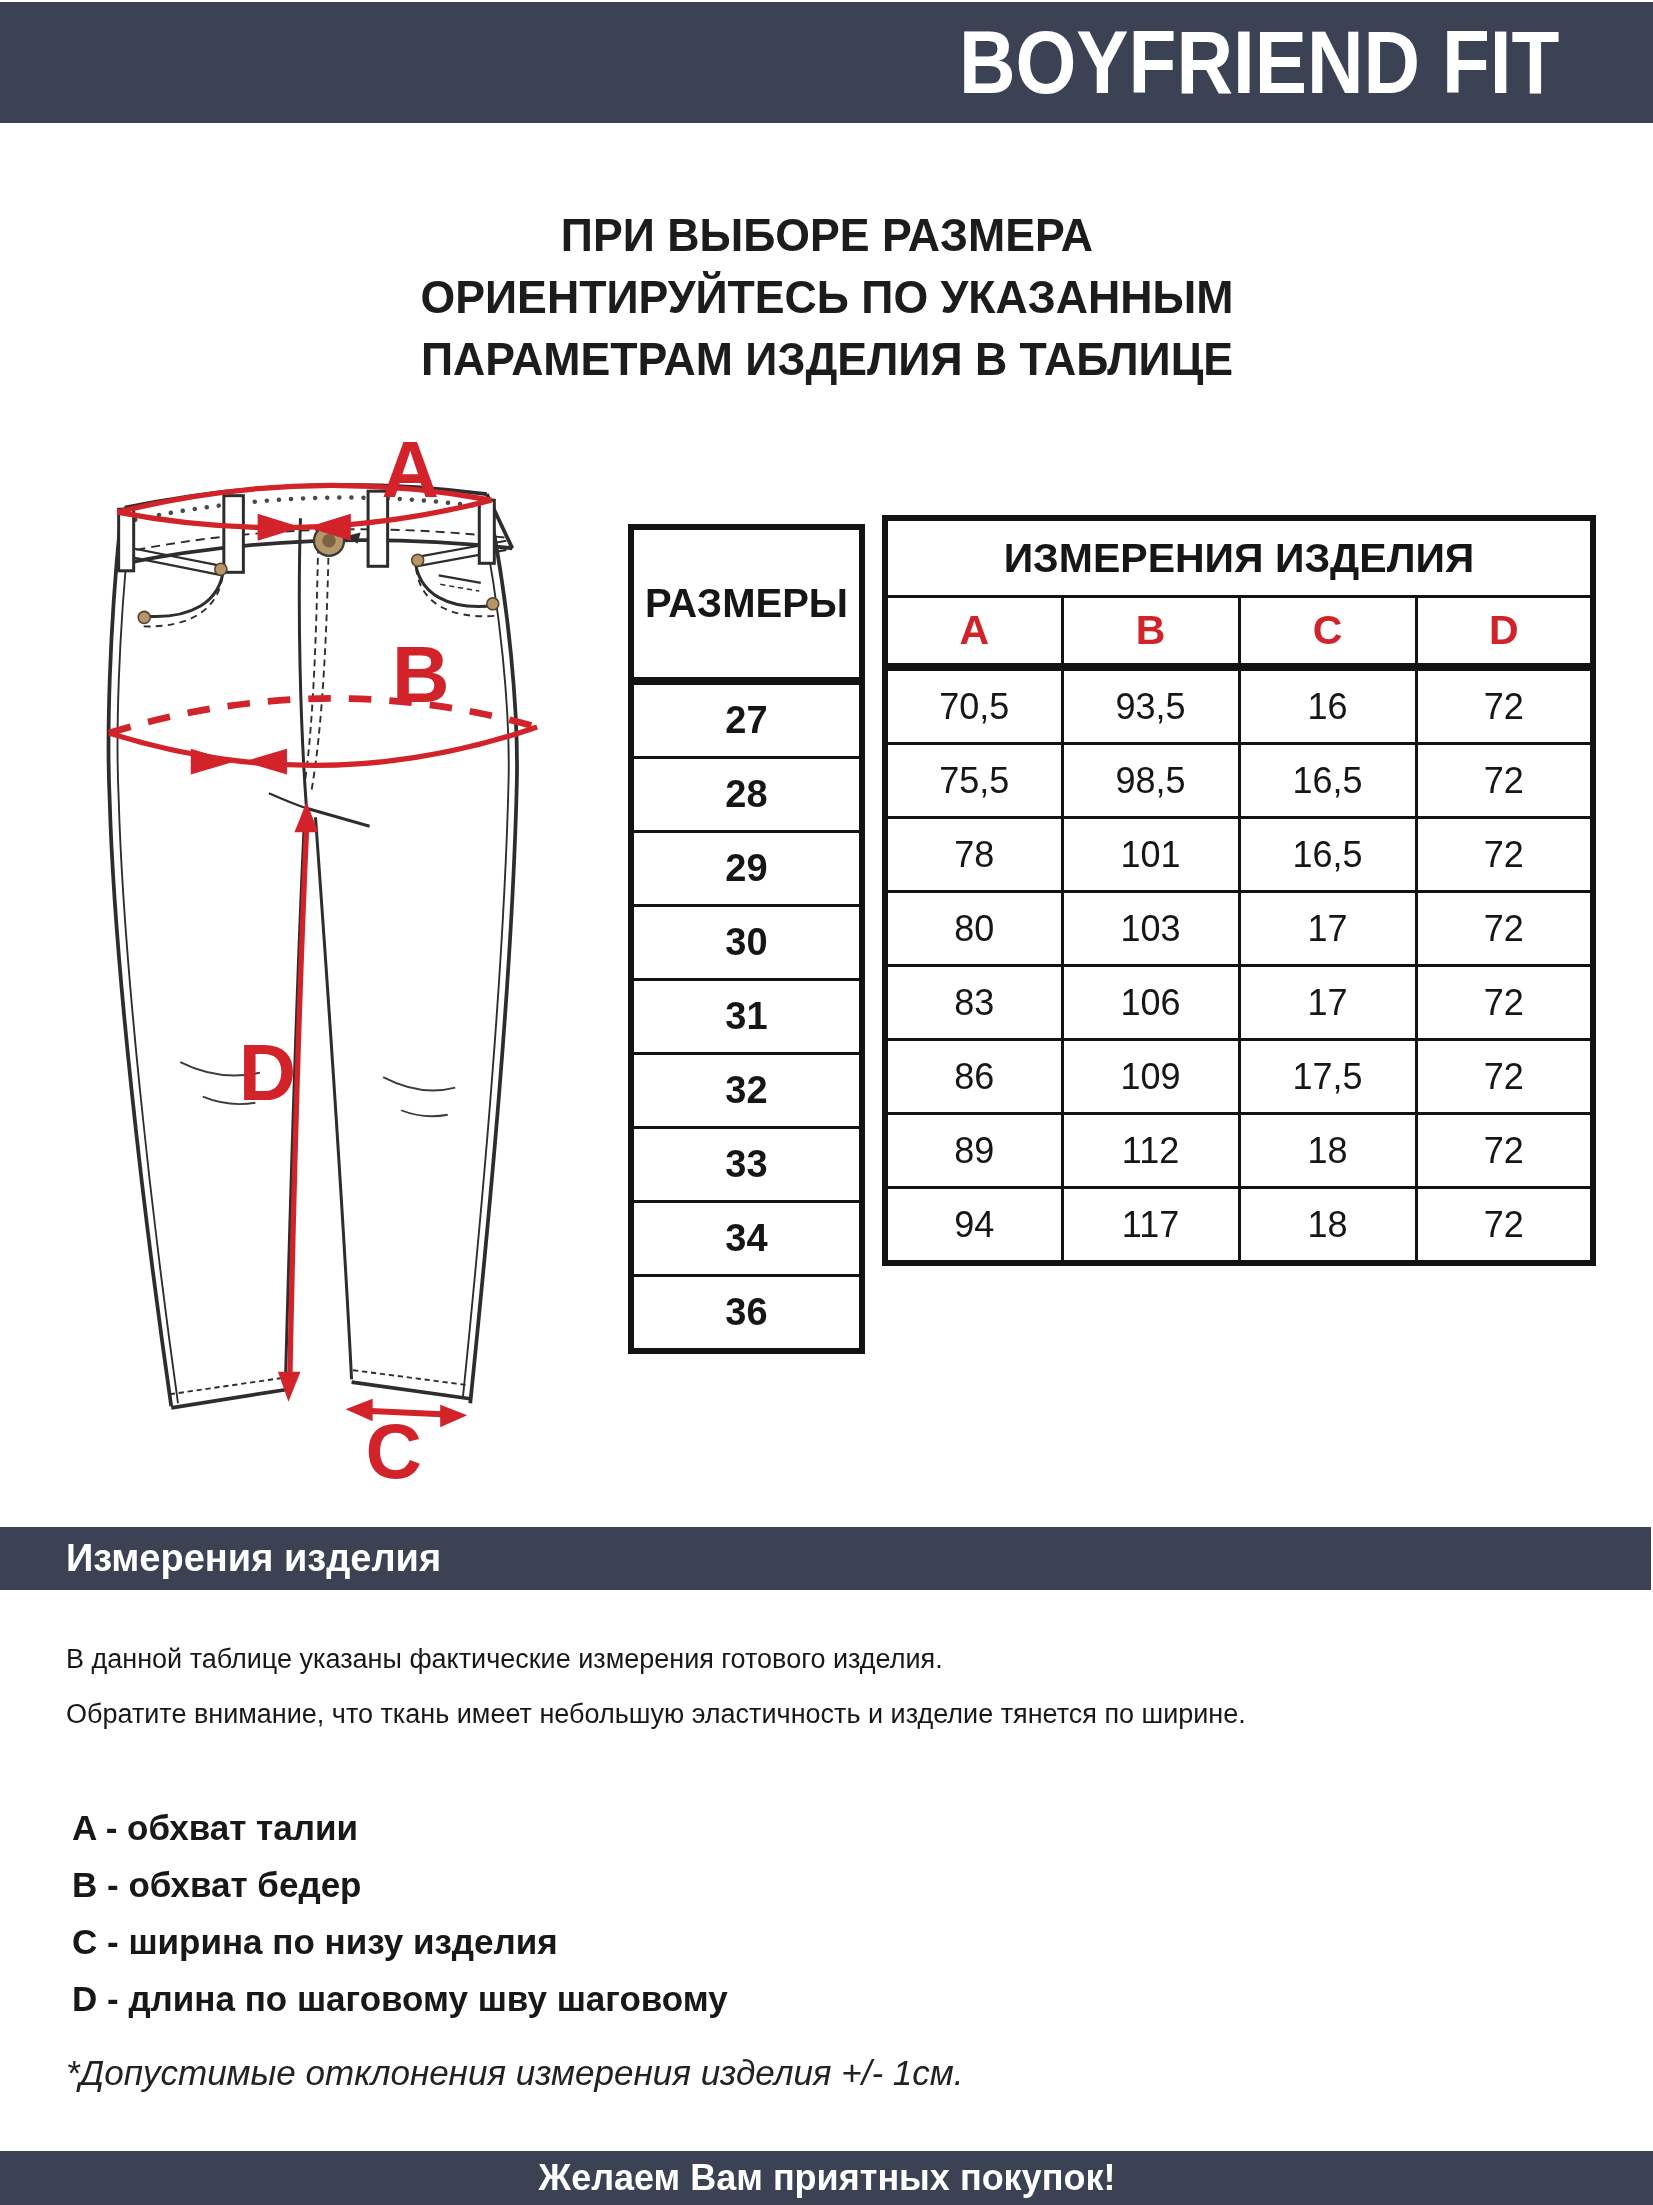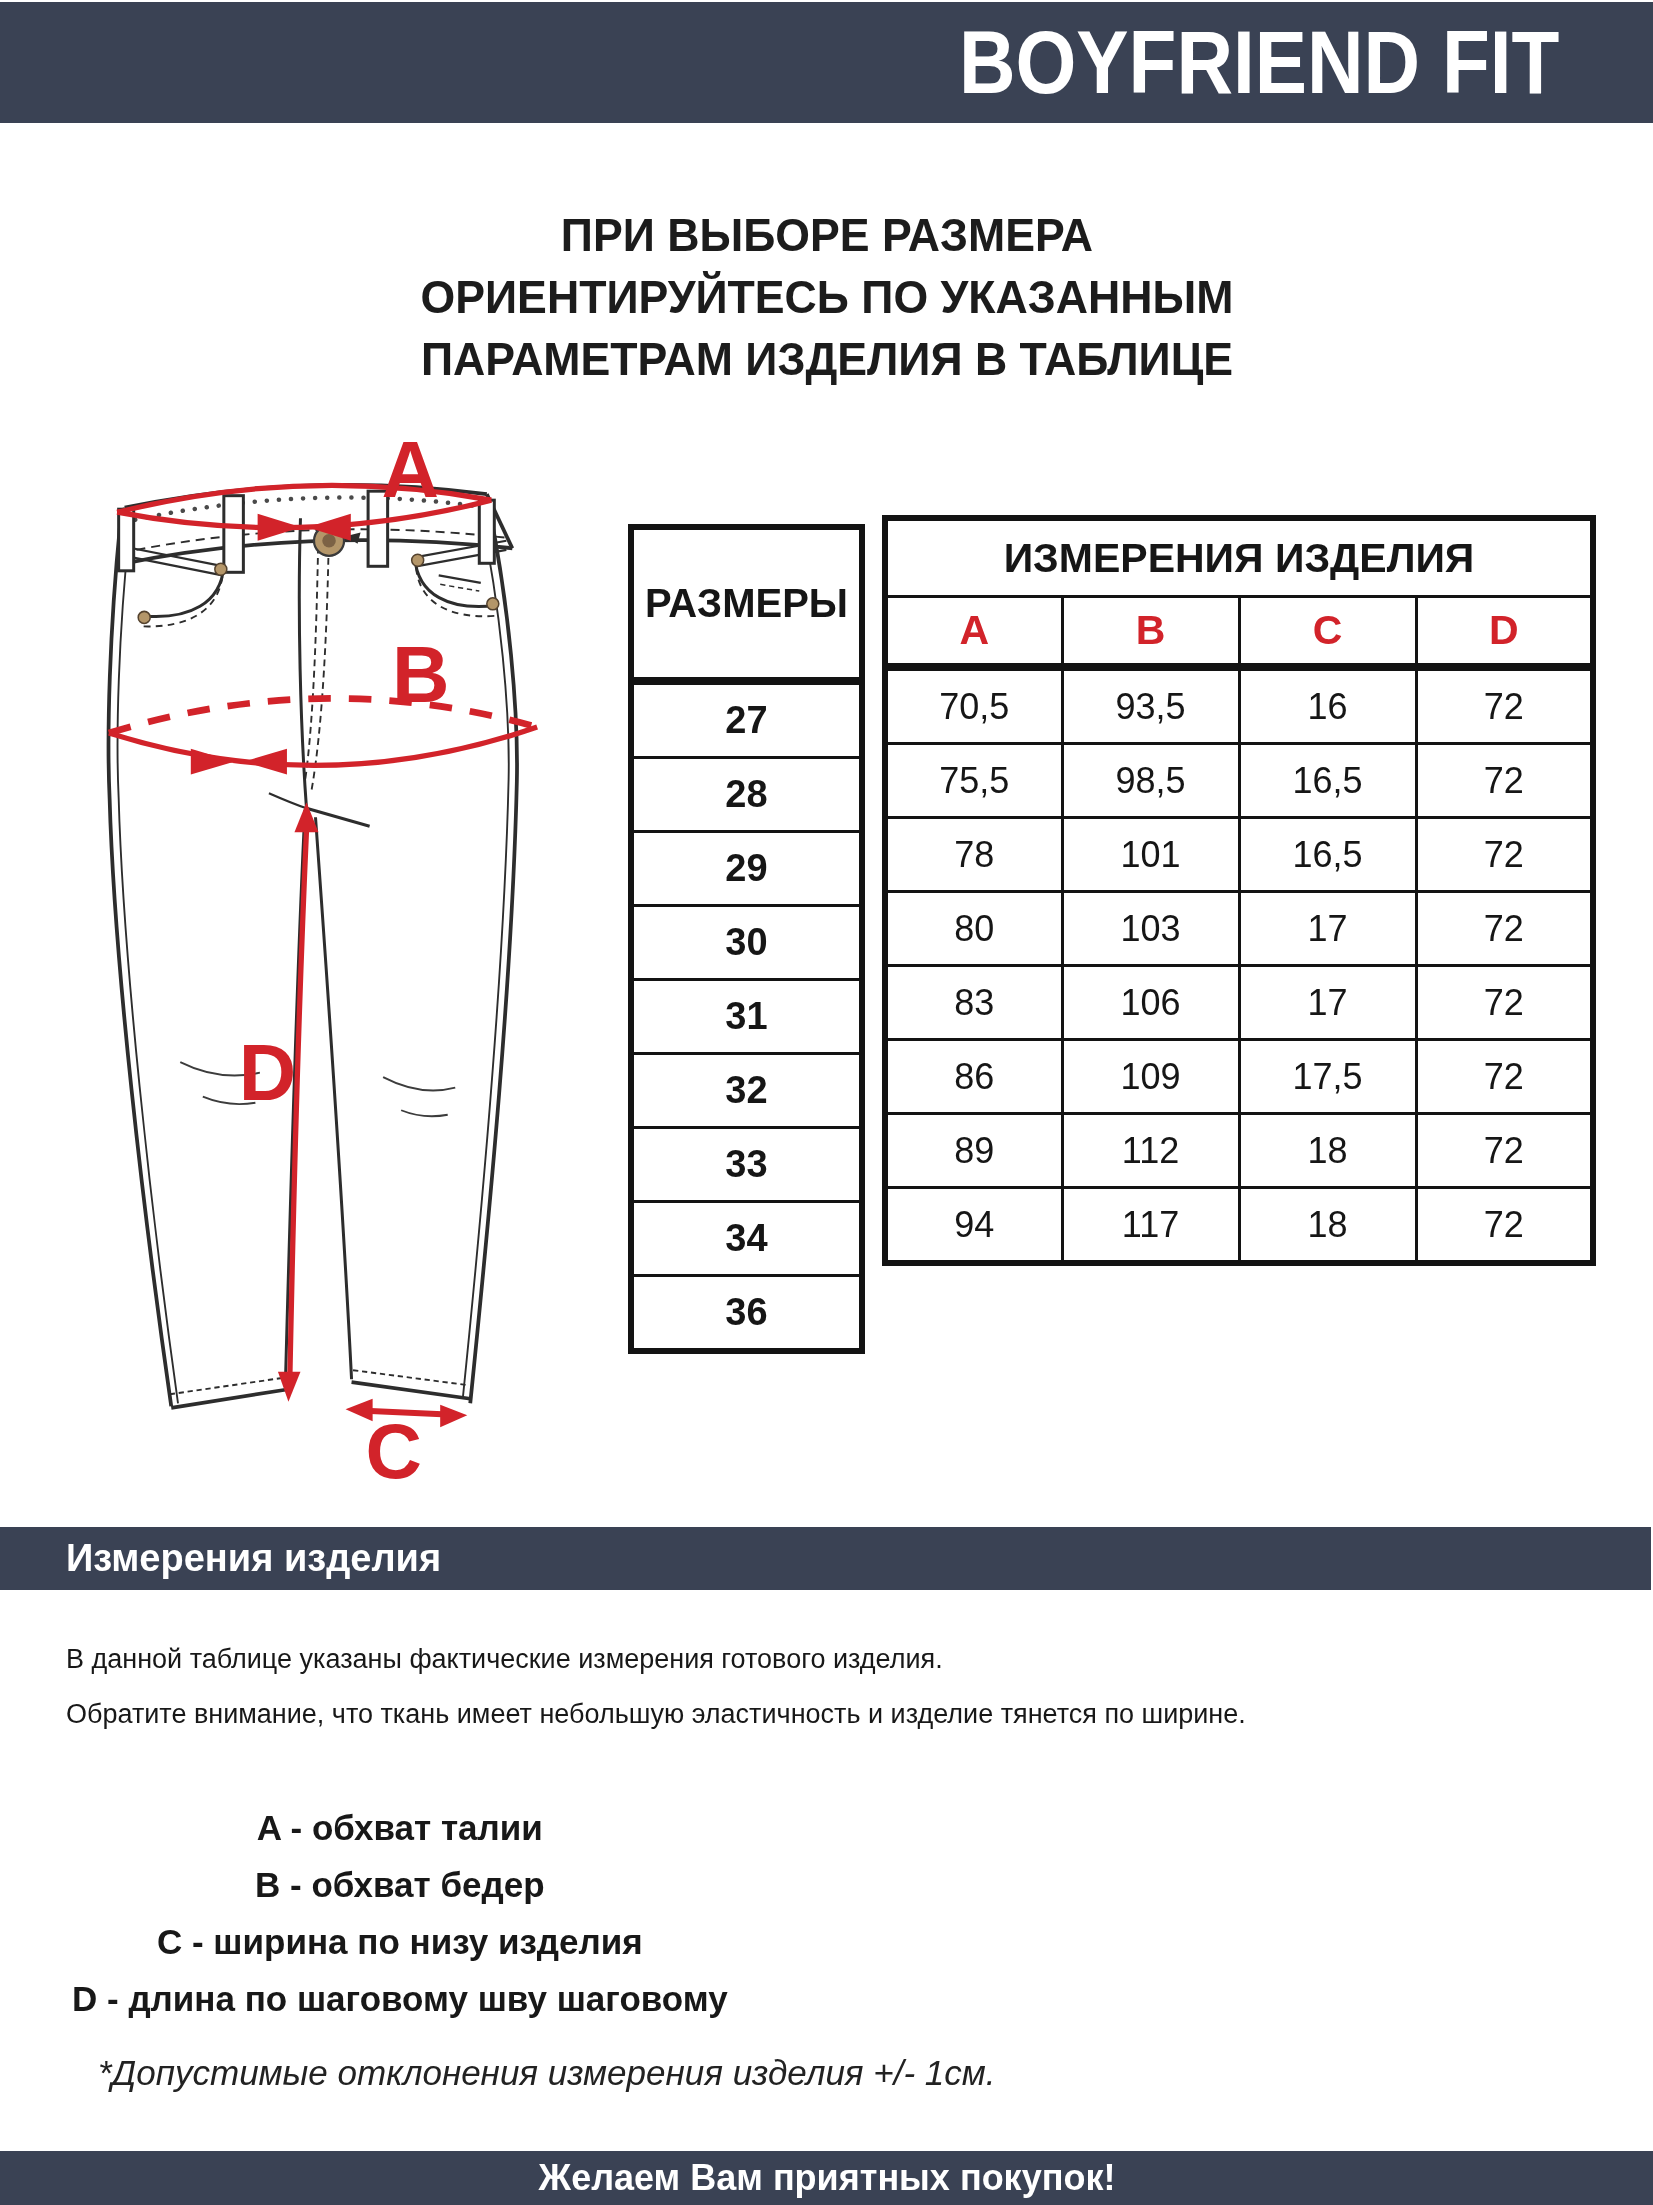--- a/index.html
+++ b/index.html
@@ -34,23 +34,23 @@
   #tableR .cl{height:65px;font-size:41px;font-weight:bold;color:#d2232a;border-bottom:8.3px solid #131313;}
   #tableR .dv{height:71px;font-size:36px;font-weight:normal;}
   
   #secbar{position:absolute;left:0;top:1527px;width:1651px;height:63px;}
   #secbar .t{margin:0 0 0 66px;line-height:63px;font-size:38px;font-weight:bold;color:#fff;}
   
   #para{position:absolute;left:66px;top:1643px;width:1511px;font-size:27px;line-height:1.2;color:#181818;}
   #para p{margin:0 0 22.5px 0;}
   
   #legend{position:absolute;left:72px;top:1810px;font-size:35px;font-weight:bold;color:#181818;}
-  #legend .li{margin:0 0 22px 0;line-height:1;text-align:center;}
-  
-  #note{position:absolute;left:66px;top:2053px;font-size:35px;font-style:italic;color:#222;margin-left:32px;}
+  #legend .li{margin:0 0 22px 0;line-height:1;}
+  
+  #note{position:absolute;left:66px;top:2053px;font-size:35px;font-style:italic;color:#222;}
   
   #footbar{position:absolute;left:0;top:2151px;width:1654px;height:54px;}
   #footbar .t{width:100%;text-align:center;line-height:54px;font-size:36px;font-weight:bold;color:#fff;}
 </style>
 </head>
 <body>
 
 <div id="topbar" class="navy">
   <div class="title">BOYFRIEND FIT</div>
 </div>

